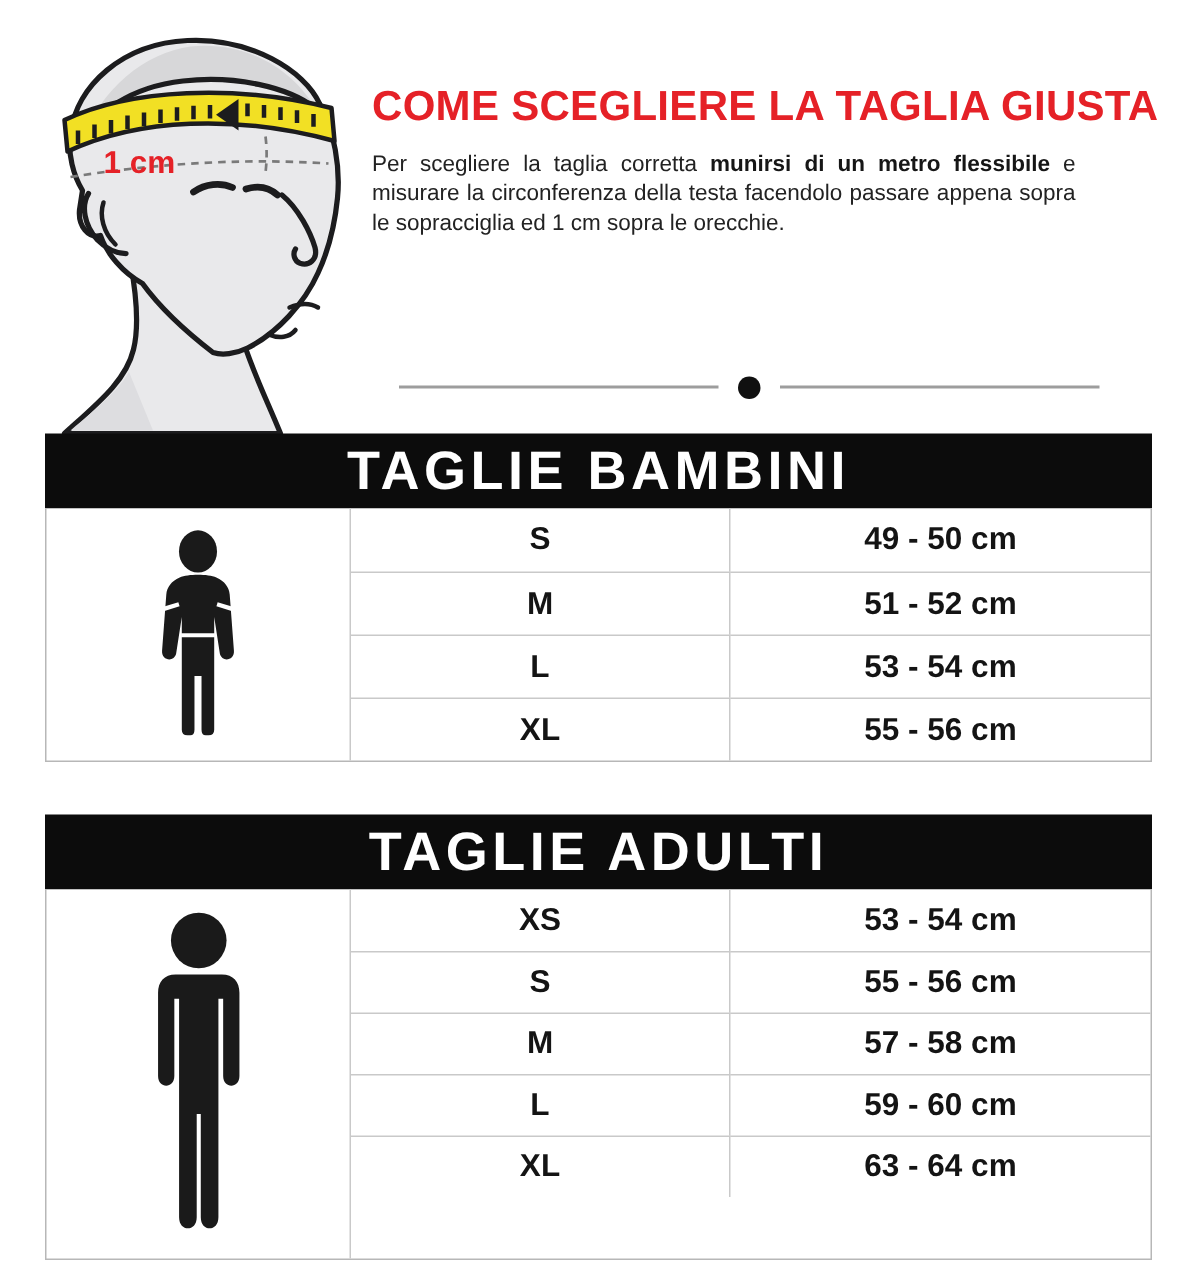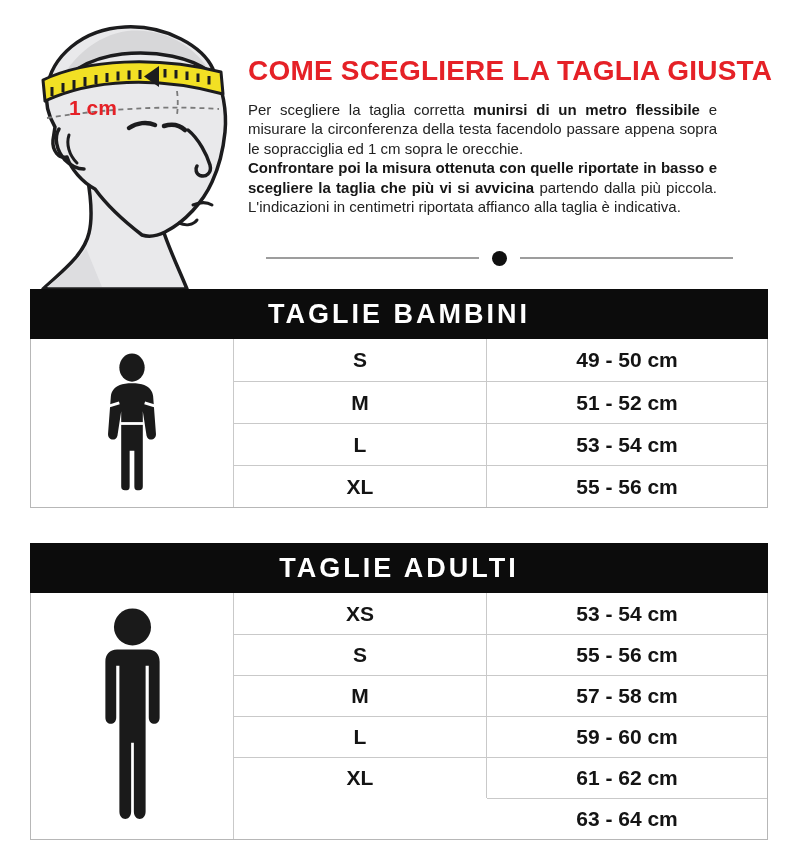--- a/index.html
+++ b/index.html
@@ -32,21 +32,21 @@
   .divider .dot { width:15px; height:15px; border-radius:50%; background:#101010; }
 
   
   .size-table { position:absolute; left:30px; width:738px; }
   .size-table.bambini { top:289px; }
   .size-table.adulti  { top:543px; }
 
   .tbl-header {
     height:50px; background:#0c0c0c; color:#ffffff;
     display:flex; align-items:center; justify-content:center;
-    font-size:27px; font-weight:700; letter-spacing:3px;
+    font-size:36px; font-weight:700; letter-spacing:3px;
   }
   .tbl-body {
     display:grid; grid-template-columns:203px 253px 1fr;
     border:1px solid #b7b7b7; border-top:none; background:#fff;
   }
   .bambini .tbl-body { grid-auto-rows:42px; }
   .adulti  .tbl-body { grid-auto-rows:41px; }
 
   .icon-cell {
     grid-column:1; border-right:1px solid #c9c9c9;
@@ -106,21 +106,20 @@
       <path d="M 172,206 C 179,209 186,208 190,203" stroke-width="3"></path>
       <path d="M 52,112 C 47,120 49,133 58,143 C 64,149 71,152 77,152" stroke-width="3.5"></path>
       <path d="M 62,118 C 59,127 62,138 70,146" stroke-width="3"></path>
     </g>
   </svg>
 </div>
 
 <div class="intro">
   <h1>COME SCEGLIERE LA TAGLIA GIUSTA</h1>
   <p><span>Per scegliere la taglia corretta </span><b>munirsi di un metro flessibile</b><span> e misurare la circonferenza della testa facendolo passare appena sopra le sopracciglia ed 1 cm sopra le orecchie.</span></p>
-  <p><b>Confrontare poi la misura ottenuta con quelle riportate in basso e scegliere la taglia che più vi si avvicina</b><span> partendo dalla più piccola. L'indicazioni in centimetri riportata affianco alla taglia è indicativa.</span></p>
 </div>
 
 <div class="divider">
   <span class="line"></span>
   <span class="dot"></span>
   <span class="line"></span>
 </div>
 
 <section class="size-table bambini">
   <div class="tbl-header">TAGLIE BAMBINI</div>
@@ -172,16 +171,15 @@
 
     <div class="cell size">XS</div>
     <div class="cell range">53 - 54 cm</div>
     <div class="cell size bt">S</div>
     <div class="cell range bt">55 - 56 cm</div>
     <div class="cell size bt">M</div>
     <div class="cell range bt">57 - 58 cm</div>
     <div class="cell size bt">L</div>
     <div class="cell range bt">59 - 60 cm</div>
     <div class="cell size bt">XL</div>
-    <div class="cell range bt">61 - 62 cm</div>
     <div class="cell range bt">63 - 64 cm</div>
   </div>
 </section>
 
 </body></html>

